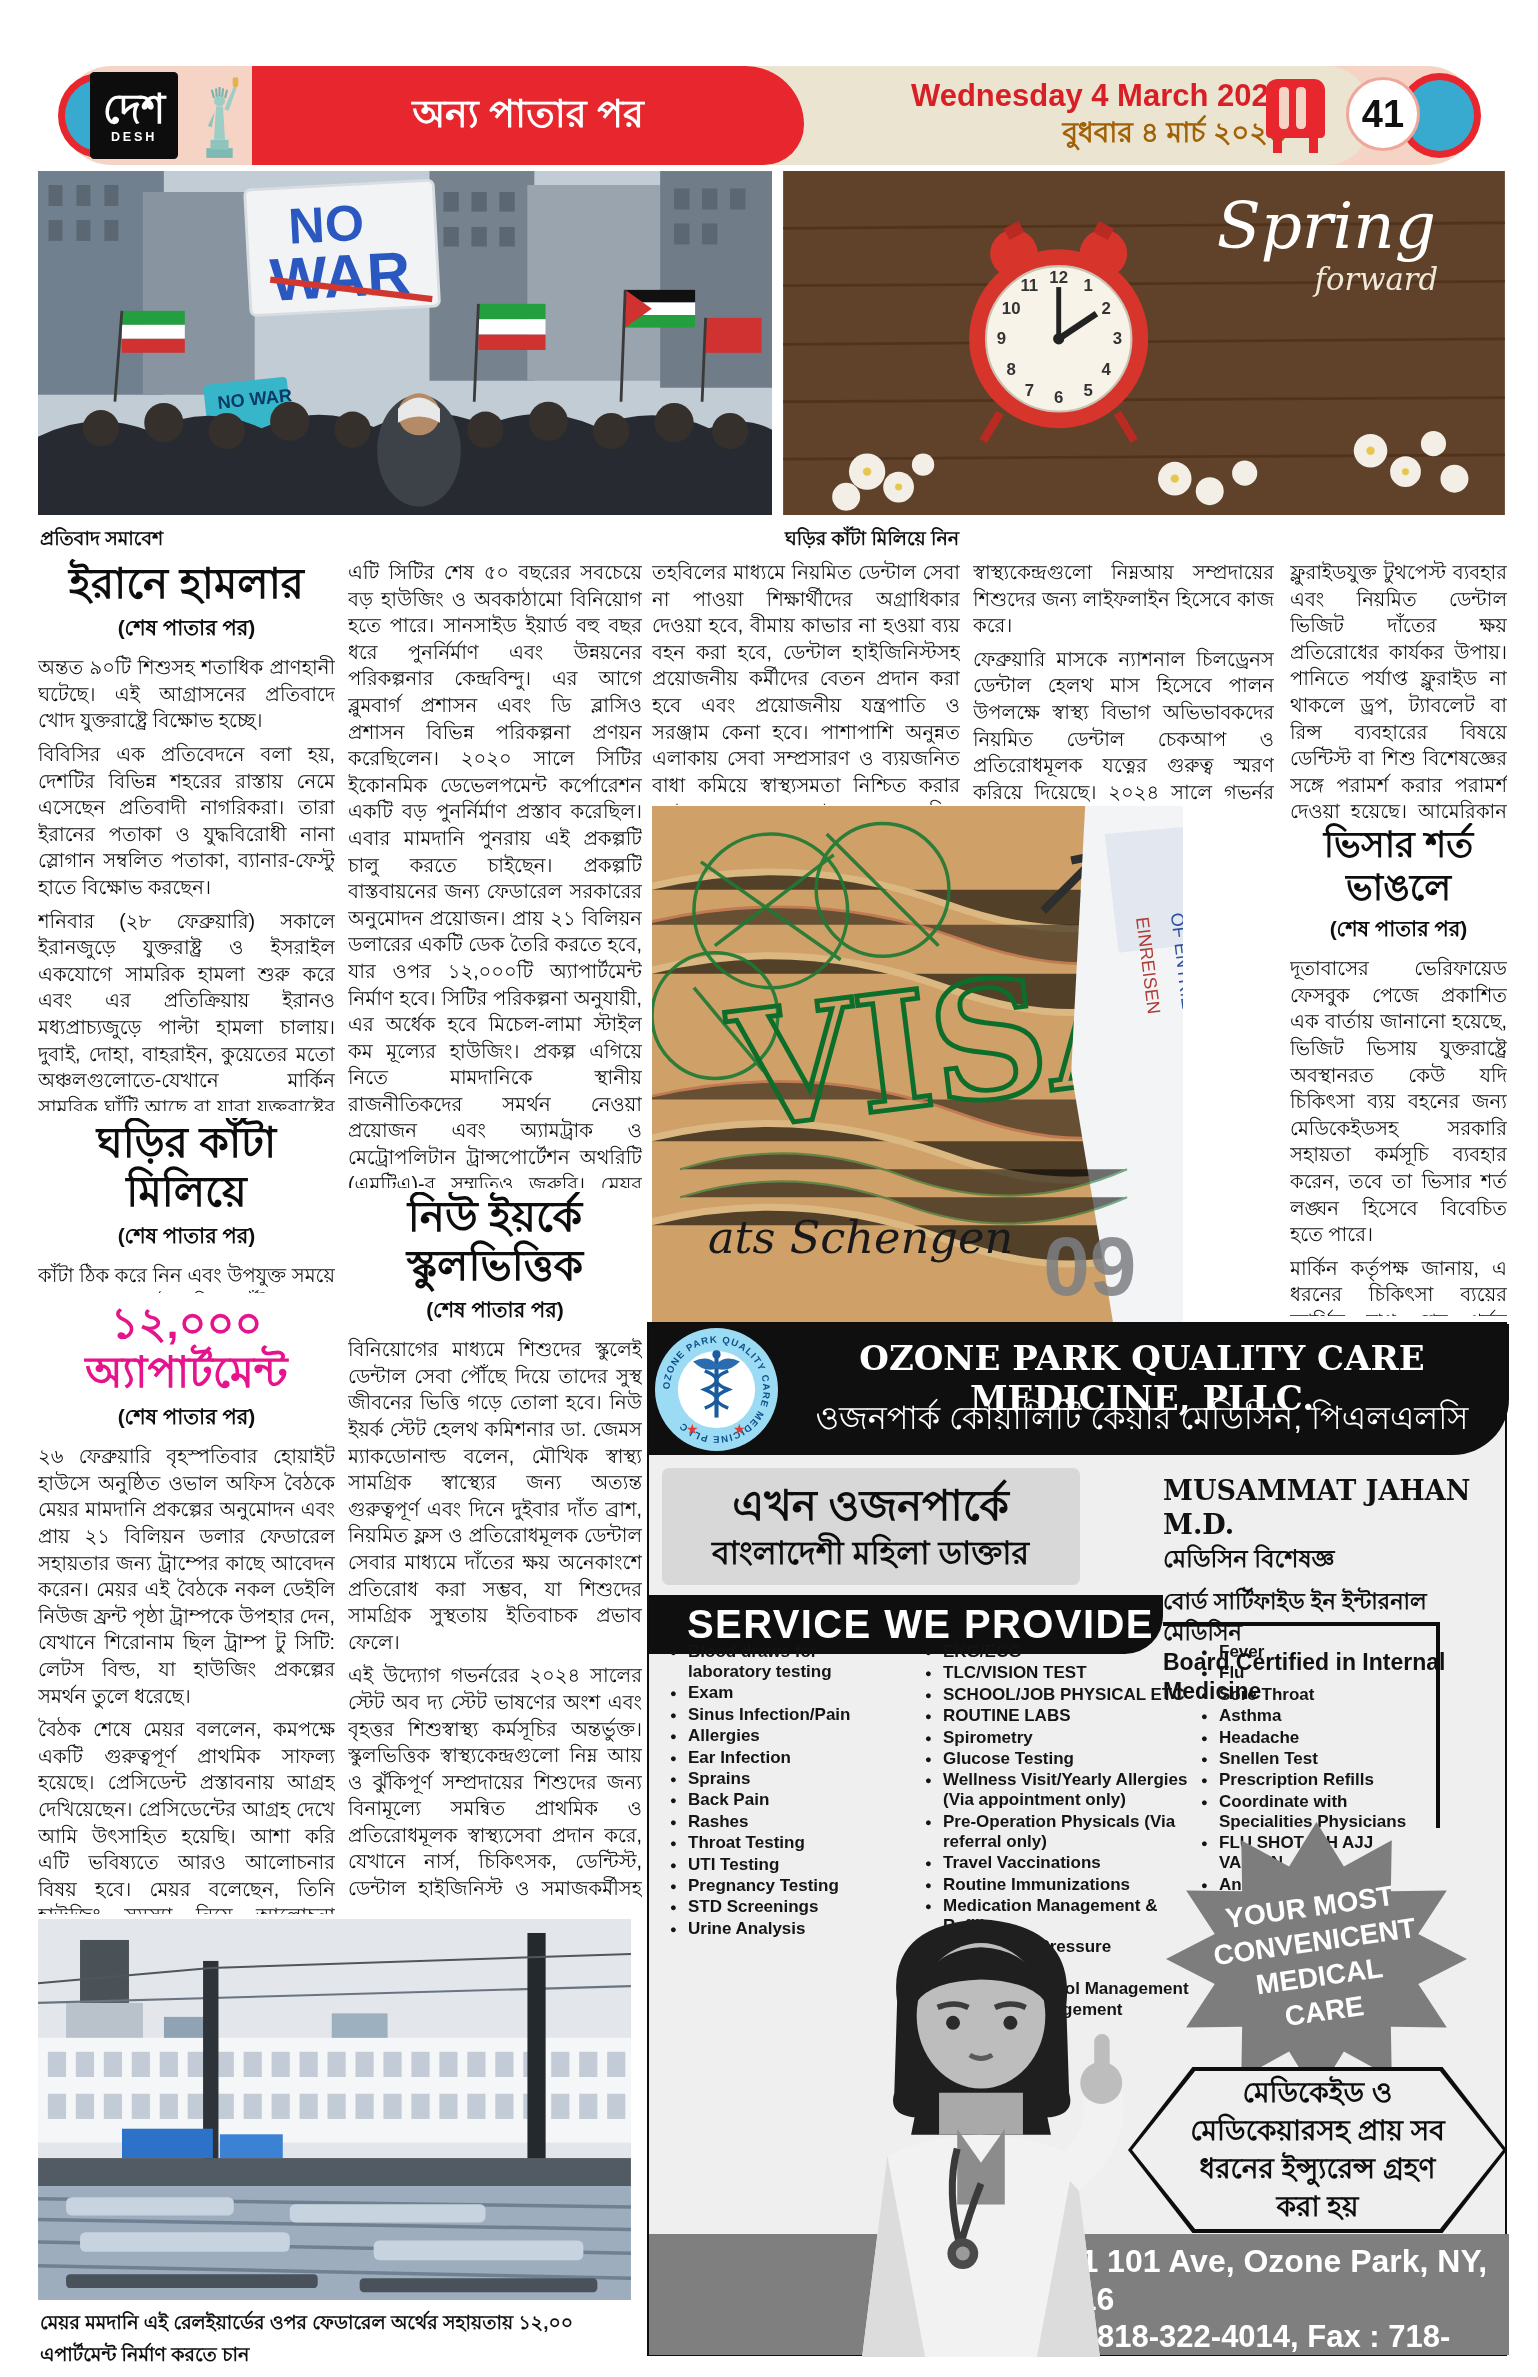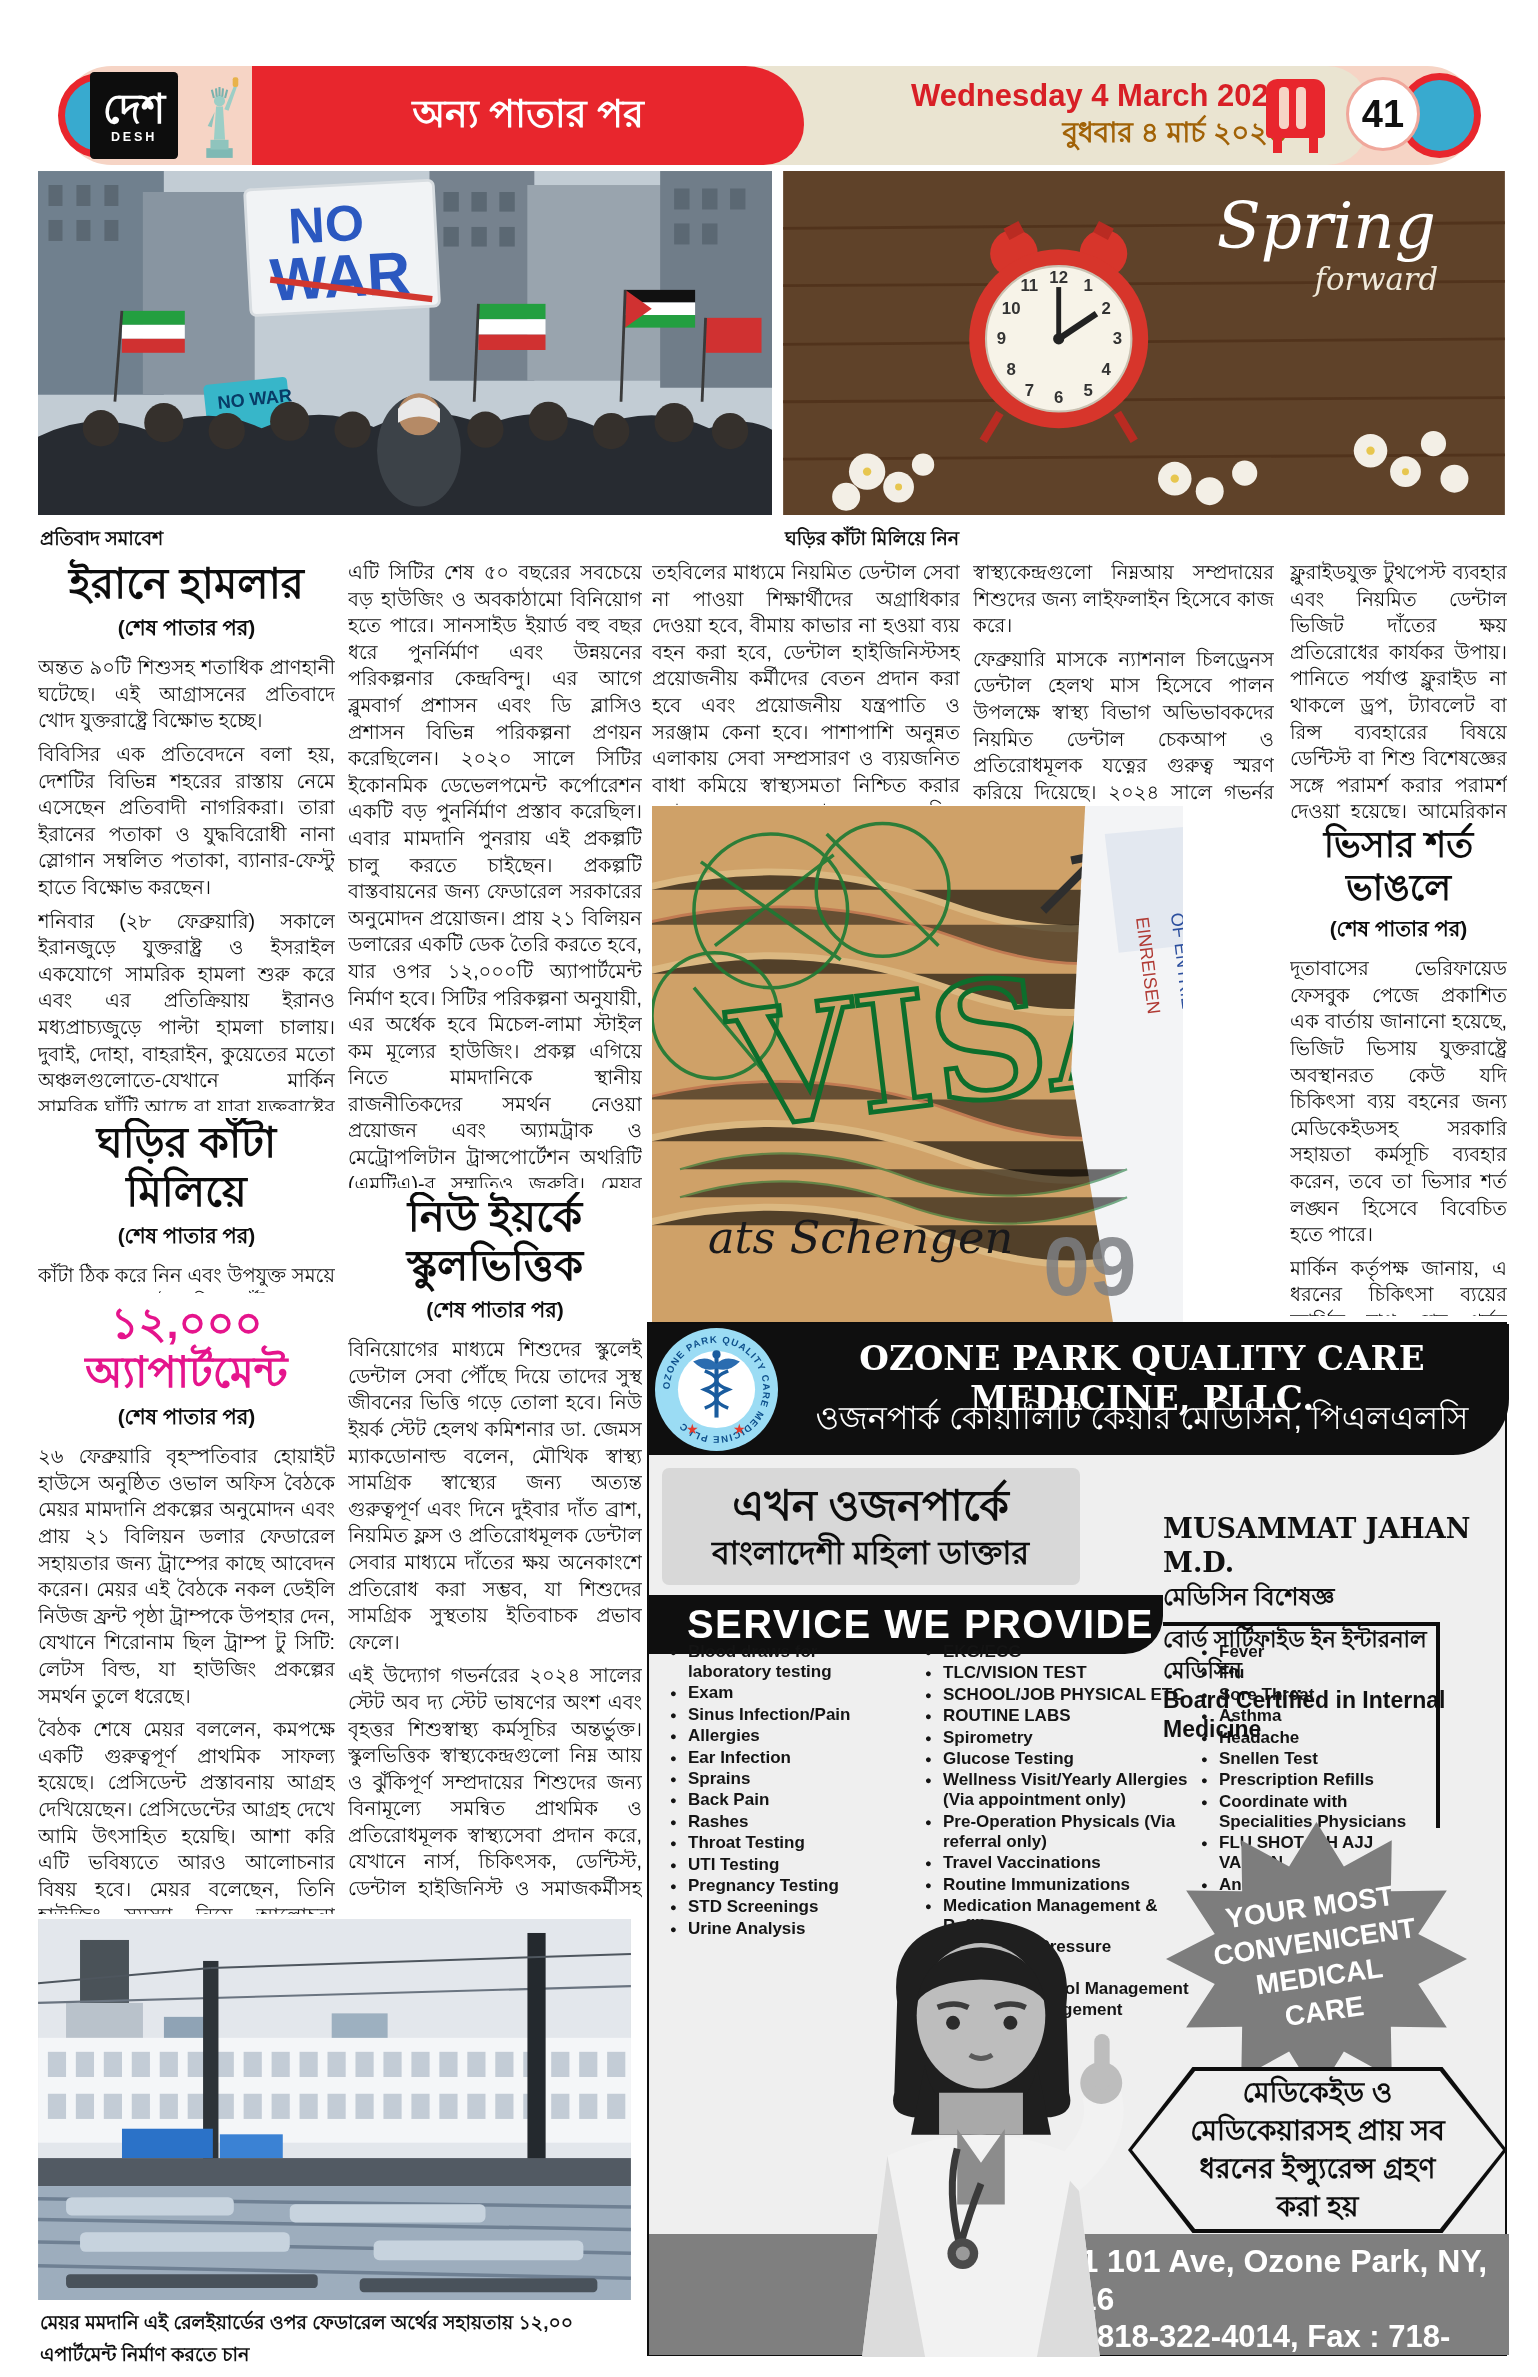--- a/index.html
+++ b/index.html
@@ -55,21 +55,21 @@
   .ad-head{position:absolute;left:0;top:0;width:860px;height:131px;background:#0f0f0f;border-radius:0 0 56px 0;}
   .ad-logo{position:absolute;left:5.6px;top:4.2px;width:123px;height:123px;border-radius:50%;background:#9bdcf4;
            display:flex;align-items:center;justify-content:center;}
   .ad-title-en{position:absolute;left:140px;top:14px;width:706px;text-align:center;color:#fff;
                font-family:"DejaVu Serif","Liberation Serif",serif;font-size:34px;font-weight:bold;}
   .ad-title-bn{position:absolute;left:140px;top:69px;width:706px;text-align:center;color:#fff;font-size:32px;font-weight:normal;}
   .now-box{position:absolute;left:12.6px;top:144px;width:418px;height:117px;background:#d8d8d8;border-radius:7px;
            display:flex;flex-direction:column;align-items:center;justify-content:center;}
   .now-box .l1{font-size:42px;font-weight:bold;line-height:52px;color:#0d0d0d;}
   .now-box .l2{font-size:32px;font-weight:bold;line-height:42px;color:#0d0d0d;}
-  .doc-block{position:absolute;left:514px;top:150px;width:336px;margin-top:38px;}
+  .doc-block{position:absolute;left:514px;top:150px;width:336px;}
   .doc-block .nm{font-family:"DejaVu Serif","Liberation Serif",serif;font-size:27px;font-weight:bold;line-height:34px;}
   .doc-block .t1{font-size:24px;font-weight:bold;line-height:34px;}
   .doc-block .t2{font-size:22.4px;font-weight:bold;line-height:31px;margin-top:9.8px;}
   .doc-block .t3{font-size:23px;font-weight:bold;line-height:29px;}
   .svc-band{position:absolute;left:0;top:271px;width:514px;height:59px;background:#0f0f0f;border-radius:0 0 38px 0;
             color:#fff;font-size:40px;font-weight:bold;letter-spacing:1.4px;display:flex;align-items:center;padding-left:38px;}
   .svc-hline{position:absolute;left:514px;top:298px;width:276px;height:3.5px;background:#0d0d0d;}
   .svc-vline{position:absolute;left:787px;top:298px;width:3.5px;height:206px;background:#0d0d0d;}
   ul.svc{position:absolute;margin:0;padding:0;list-style:none;}
   ul.svc li{font-size:17px;line-height:20px;font-weight:bold;color:#141414;padding-left:18px;position:relative;margin-bottom:1.4px;}

